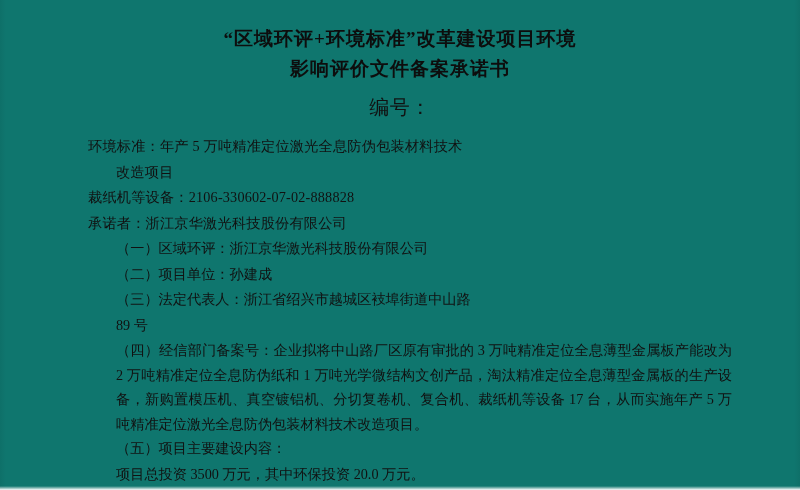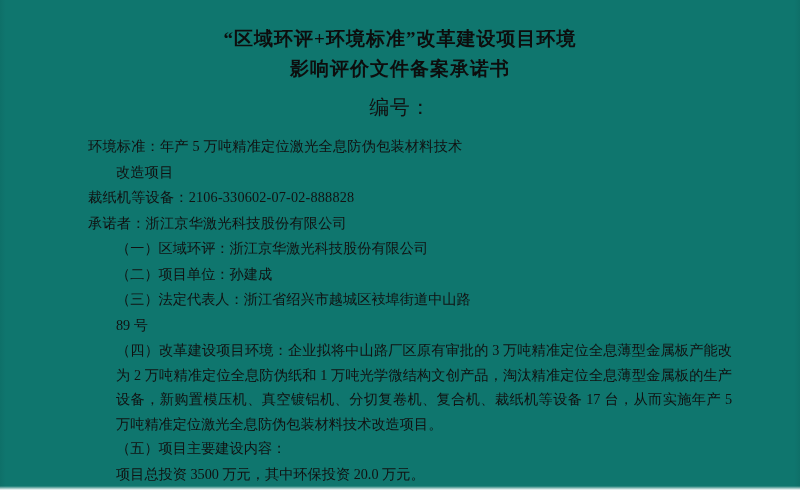--- a/index.html
+++ b/index.html
@@ -140,21 +140,21 @@
     <div class="sub-item">
       <span>（二）</span><span>项目单位：</span><span>孙建成</span>
     </div>
 
     <div class="sub-item">
       <span>（三）</span><span>法定代表人：</span><span>浙江省绍兴市越城区衼埠街道中山路</span>
     </div>
     <div class="sub-item">89 号</div>
 
     <div class="flow" style="padding-left:28px; text-indent:0;">
-      <span>（四）</span><span>改革建设项目环境：</span><span>企业拟将中山路厂区原有审批的 3 万吨精准定位全息薄型金属板产能改为 2 万吨精准定位全息防伪纸和 1 万吨光学微结构文创产品，淘汰精准定位全息薄型金属板的生产设备，新购置模压机、真空镀铝机、分切复卷机、复合机、裁纸机等设备 17 台，从而实施年产 5 万吨精准定位激光全息防伪包装材料技术改造项目。</span>
+      <span>（四）</span><span>经信部门备案号：</span><span>企业拟将中山路厂区原有审批的 3 万吨精准定位全息薄型金属板产能改为 2 万吨精准定位全息防伪纸和 1 万吨光学微结构文创产品，淘汰精准定位全息薄型金属板的生产设备，新购置模压机、真空镀铝机、分切复卷机、复合机、裁纸机等设备 17 台，从而实施年产 5 万吨精准定位激光全息防伪包装材料技术改造项目。</span>
     </div>
 
     <div class="sub-item">
       <span>（五）</span><span>项目主要建设内容：</span>
     </div>
     <div class="money-line">项目总投资 3500 万元，其中环保投资 20.0 万元。</div>
 
   </div>
 
   <div class="edge-shadow-left"></div>

